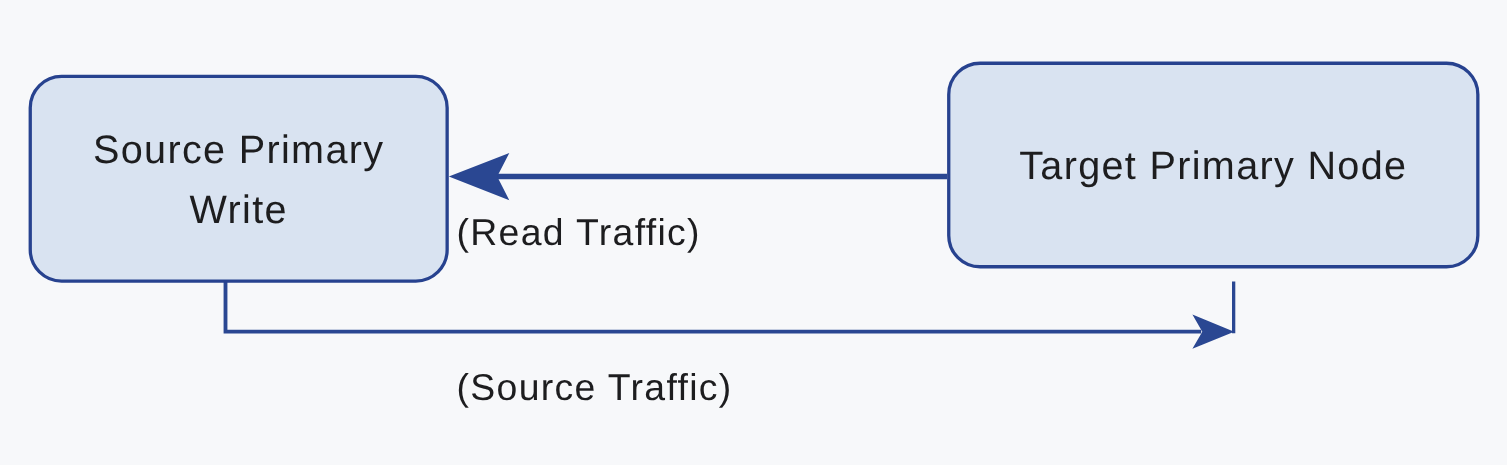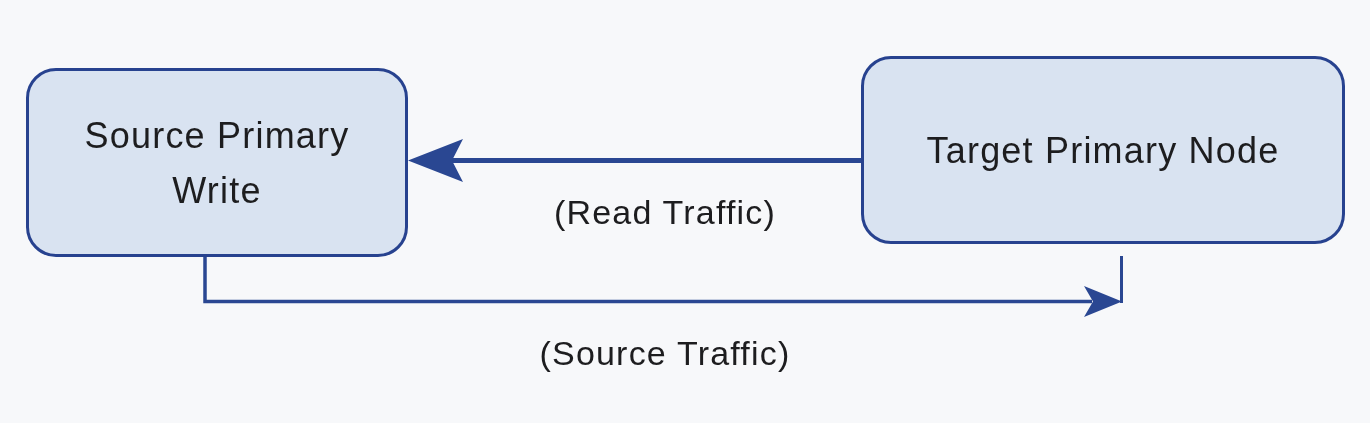--- a/index.html
+++ b/index.html
@@ -40,21 +40,20 @@
     line-height:55px;
     text-align:center;
   }
   .node-source{left:26px;top:68px;width:382px;height:189px;}
   .node-target{left:861px;top:56px;width:484px;height:188px;}
   .edge-label{
     position:absolute;
     color:var(--text);
     font-size:34px;
     letter-spacing:1.2px;
-    text-align:center;
     width:500px;
     left:415px;
   }
   .label-read{top:193px;}
   .label-write{top:334px;}
 </style>
 </head>
 <body>
 
 <div class="canvas">

